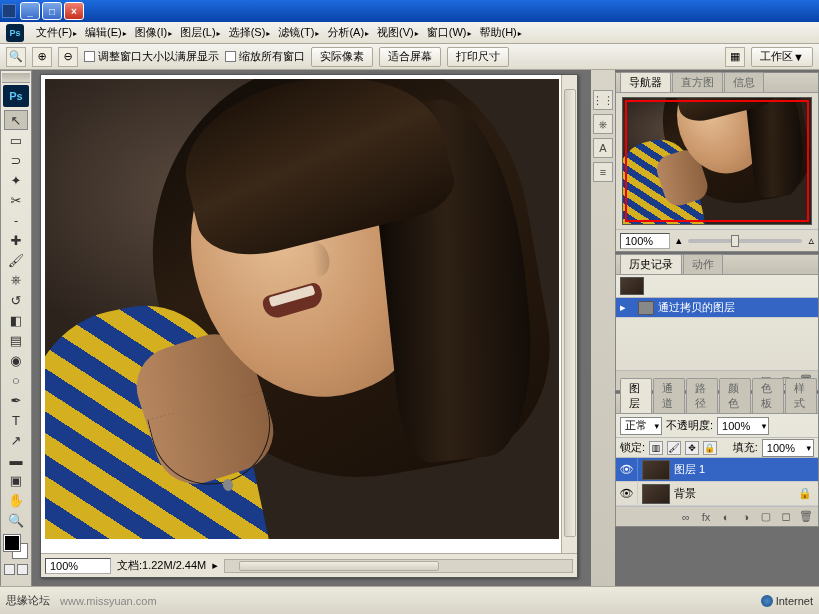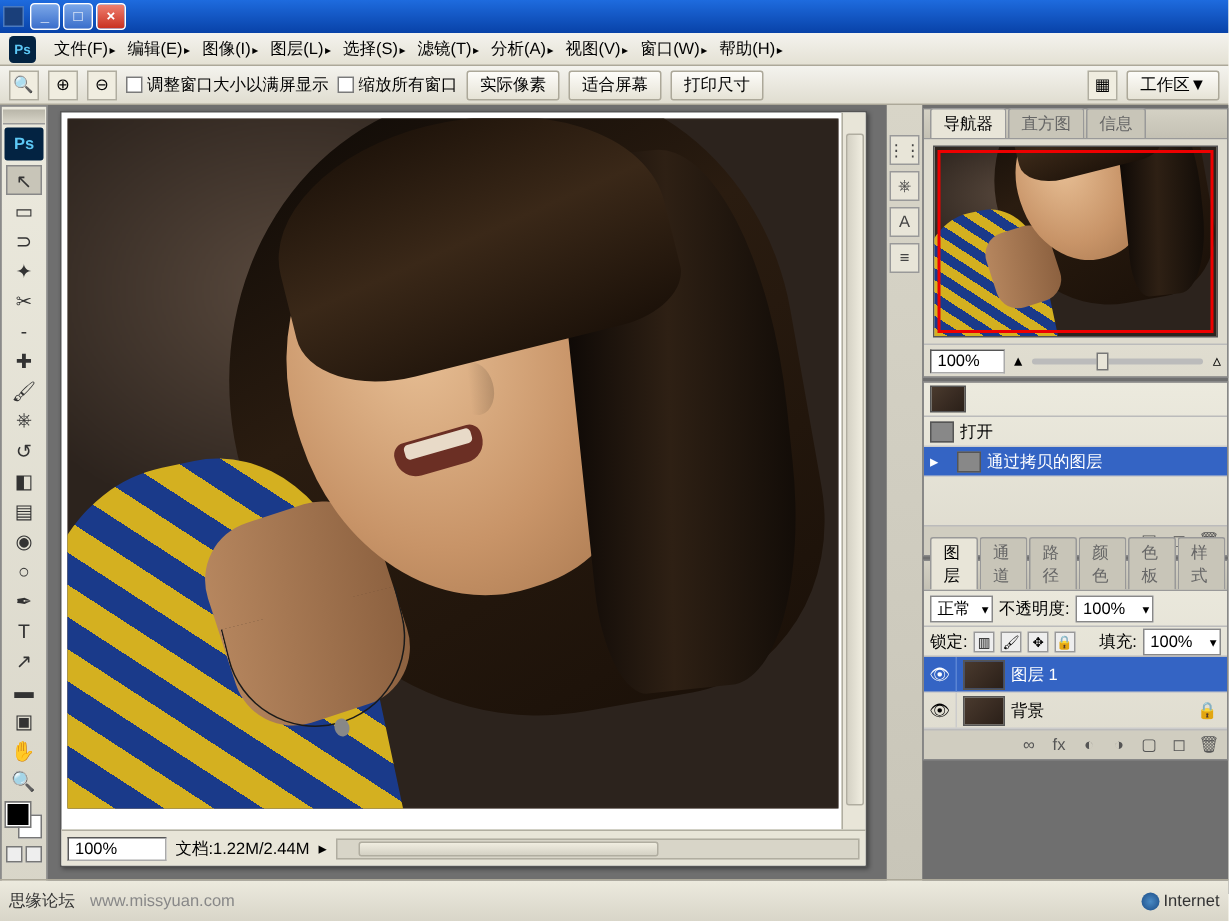--- a/index.html
+++ b/index.html
@@ -249,28 +249,28 @@
         <input class="zoom-in" style="width: 50px;" value="100%">
         <span>▴</span>
         <div class="slider">
             <div class="sth"></div>
           </div>
         <span>▵</span>
       </div>
     </div>
 
     <div class="panel">
+      <div class="panel-tabs">
+        <div class="ptab">历史记录</div>
+        <div class="ptab inact">动作</div>
+      </div>
       <div class="hist-snap">
         <div class="snap-th"></div>
       </div>
       <div class="hist-body">
-        <div class="hist-row">
-          <div class="hist-ico"></div>
-          <span>打开</span>
-        </div>
         <div class="hist-row sel">
           <span style="width:14px">▸</span>
           <div class="hist-ico"></div>
           <span>通过拷贝的图层</span>
         </div>
       </div>
       <div class="panel-foot">
         <div class="pf-ico">▣</div>
         <div class="pf-ico">◻</div>
         <div class="pf-ico">🗑</div>

